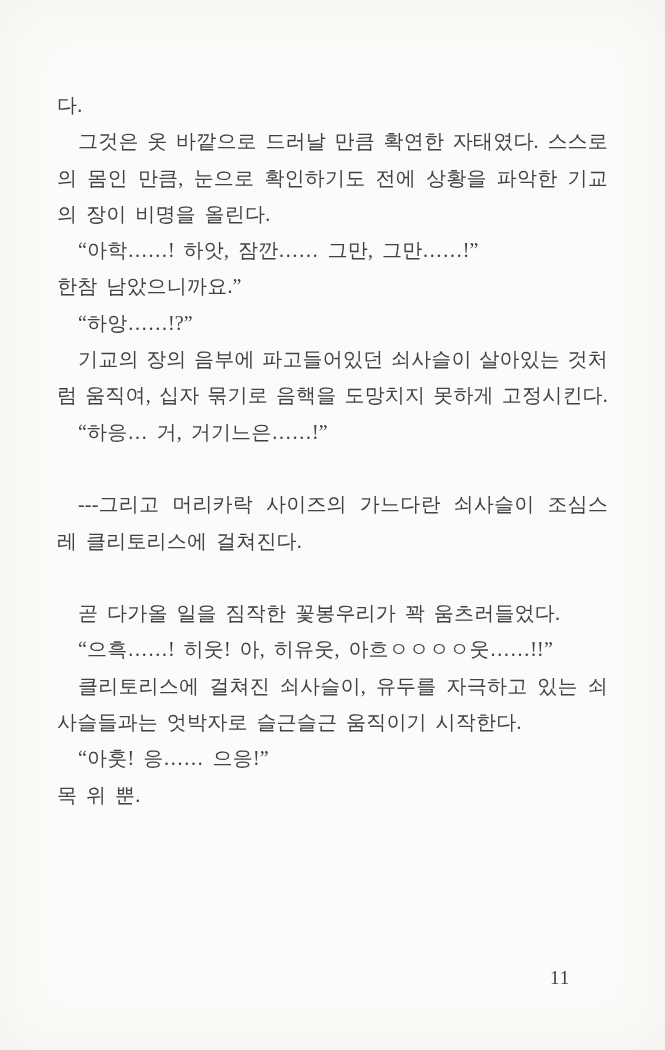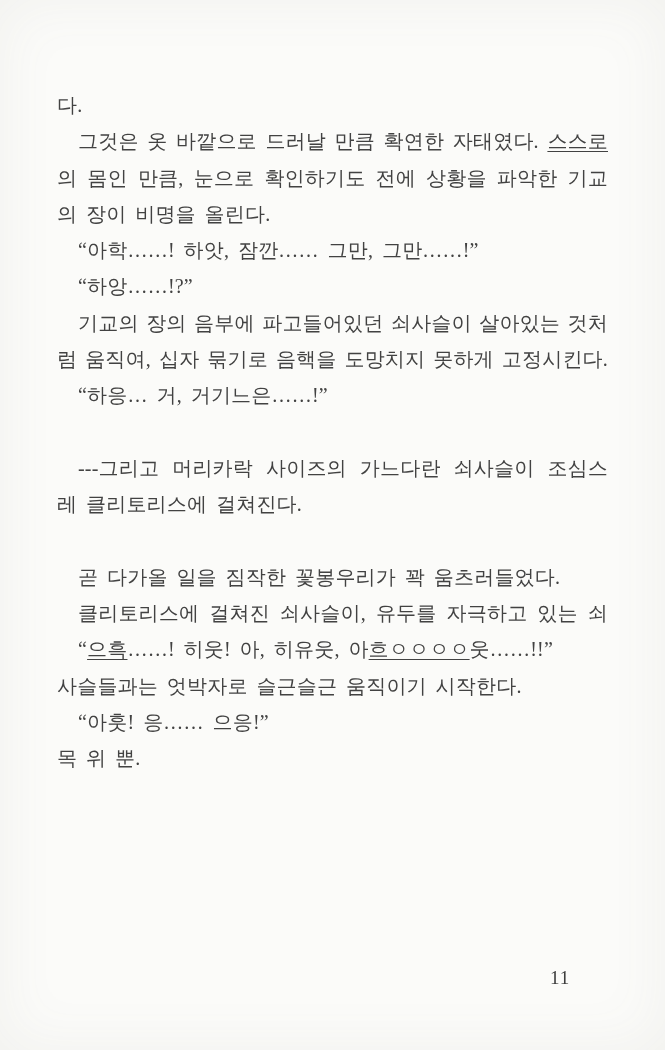--- a/index.html
+++ b/index.html
@@ -32,21 +32,20 @@
   .line.justify {
     text-align: justify;
     text-align-last: justify;
     word-spacing: 0;
   }
   .line.plain {
     white-space: nowrap;
     word-spacing: 0.18em;
   }
   .u {
-    text-decoration: underline;
     text-underline-offset: 3px;
     text-decoration-thickness: 1px;
   }
   .page-number {
     position: absolute;
     left: 550px;
     top: 967px;
     font-size: 19px;
     letter-spacing: 1px;
     color: #3d3d3d;
@@ -55,29 +54,30 @@
 </head>
 <body>
 
 <div class="page">
   <div class="text-column">
       <div class="line plain">다.</div>
       <div class="line indent justify"><span>그것은 옷 바깥으로 드러날 만큼 확연한 자태였다. </span><span class="u">스스로</span></div>
       <div class="line justify">의 몸인 만큼, 눈으로 확인하기도 전에 상황을 파악한 기교</div>
       <div class="line plain">의 장이 비명을 올린다.</div>
       <div class="line indent plain">“아학……! 하앗, 잠깐…… 그만, 그만……!”</div>
+      <div class="line plain">한참 남았으니까요.”</div>
       <div class="line indent plain">“하앙……!?”</div>
       <div class="line indent justify">기교의 장의 음부에 파고들어있던 쇠사슬이 살아있는 것처</div>
       <div class="line justify">럼 움직여, 십자 묶기로 음핵을 도망치지 못하게 고정시킨다.</div>
       <div class="line indent plain">“하응… 거, 거기느은……!”</div>
       <div class="line plain"></div>
       <div class="line indent justify">---그리고 머리카락 사이즈의 가느다란 쇠사슬이 조심스</div>
       <div class="line plain">레 클리토리스에 걸쳐진다.</div>
       <div class="line plain"></div>
       <div class="line indent plain">곧 다가올 일을 짐작한 꽃봉우리가 꽉 움츠러들었다.</div>
+      <div class="line indent plain"><span>“</span><span class="u">으흑</span><span>……! 히웃! 아, 히유웃, 아</span><span class="u">흐ㅇㅇㅇㅇ</span><span>웃……!!”</span></div>
       <div class="line indent justify">클리토리스에 걸쳐진 쇠사슬이, 유두를 자극하고 있는 쇠</div>
-      <div class="line indent plain"><span>“</span><span class="u">으흑</span><span>……! 히웃! 아, 히유웃, 아</span><span class="u">흐ㅇㅇㅇㅇ</span><span>웃……!!”</span></div>
       <div class="line plain">사슬들과는 엇박자로 슬근슬근 움직이기 시작한다.</div>
       <div class="line indent plain">“아훗! 응…… 으응!”</div>
       <div class="line plain">목 위 뿐.</div>
     </div>
   <div class="page-number">11</div>
 </div>
 
 </body></html>

